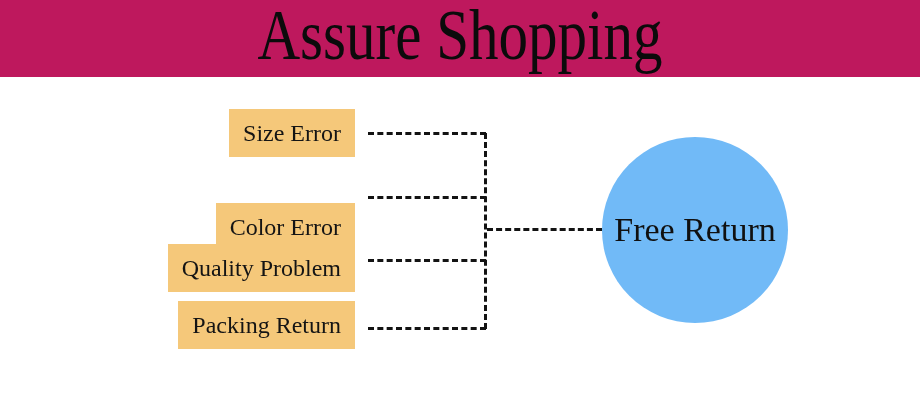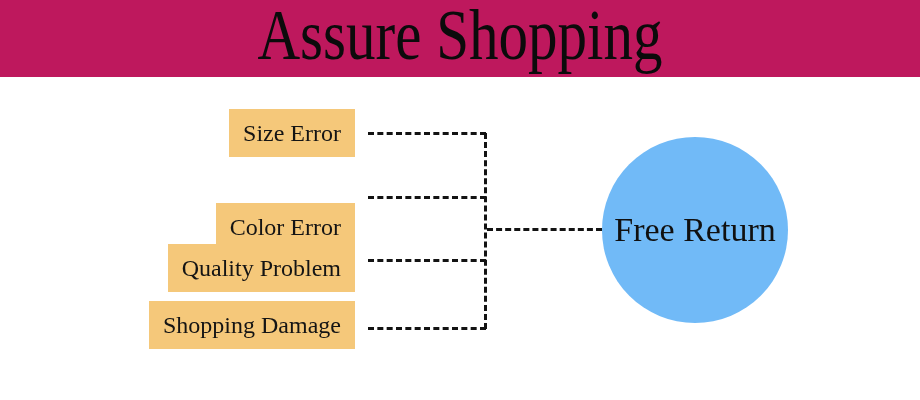--- a/index.html
+++ b/index.html
@@ -99,21 +99,21 @@
 
 <div class="stage">
 
   <div class="banner">
     <div class="title">Assure Shopping</div>
   </div>
 
   <div class="cause c1">Size Error</div>
   <div class="cause c2">Color Error</div>
   <div class="cause c3">Quality Problem</div>
-  <div class="cause c4">Shopping Damage</div>
+  <div class="cause c4">Packing Return</div>
 
   <div class="hline l1"></div>
   <div class="hline l2"></div>
   <div class="hline l3"></div>
   <div class="hline l4"></div>
   <div class="vline"></div>
   <div class="hline stem"></div>
 
   <div class="circle">
     <span>Free Return</span>

